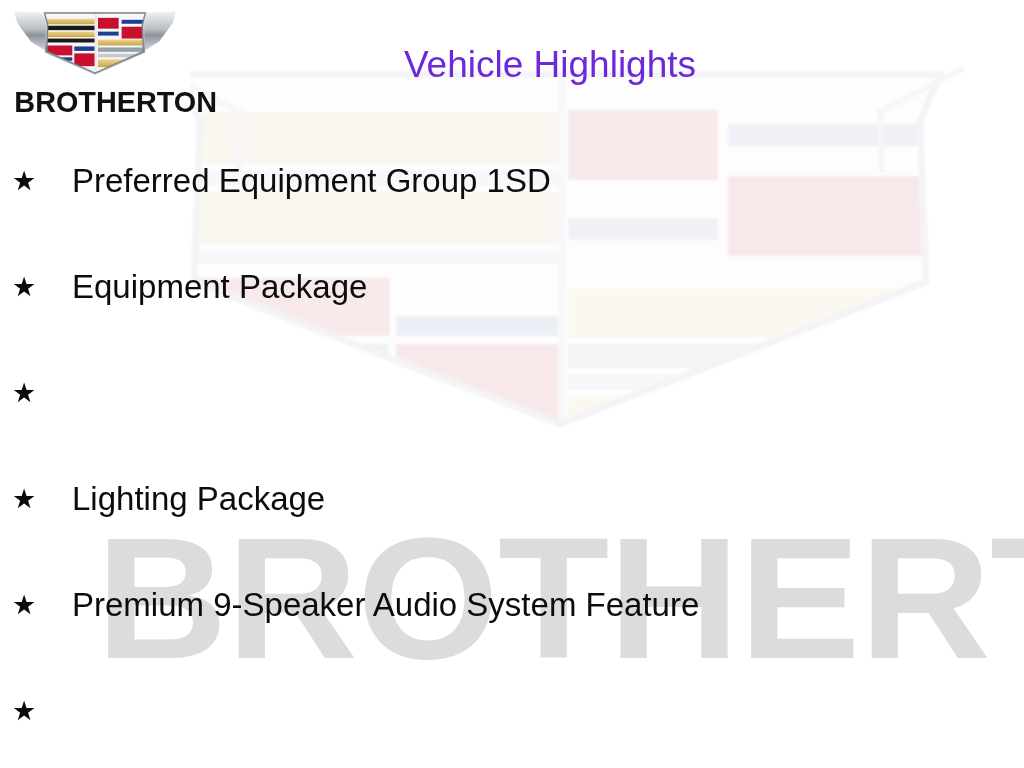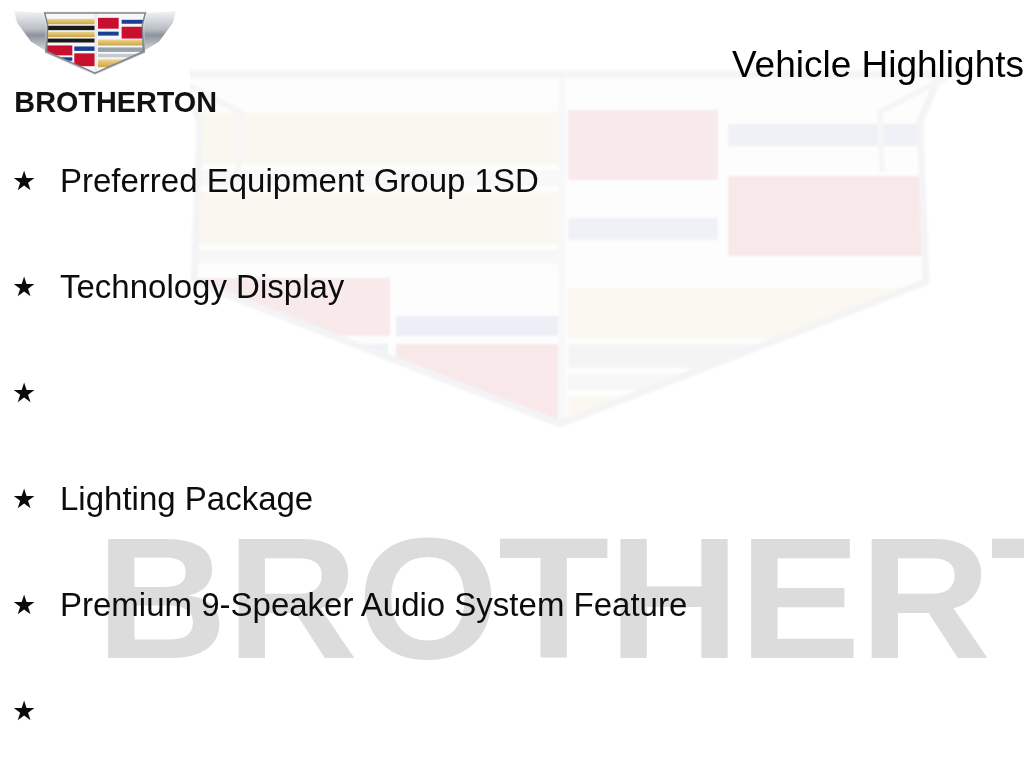--- a/index.html
+++ b/index.html
@@ -97,24 +97,24 @@
     transform-origin: center center;
     white-space: nowrap;
   }
 
   
   #slide-title {
     position: absolute;
     left: 0;
     top: 42px;
     width: 1024px;
-    text-align: right;
+    text-align: center;
     padding-left: 76px;
     box-sizing: border-box;
-    color: #000000;
+    color: #6d28d9;
     font-size: 37px;
     line-height: 46px;
     font-weight: 400;
     white-space: nowrap;
   }
 
   
   #highlights-list {
     position: absolute;
     left: 0;
@@ -132,21 +132,21 @@
     flex: 0 0 auto;
     width: 24px;
     font-size: 27px;
     line-height: 46px;
     color: #0a0a0a;
     text-align: left;
     user-select: none;
   }
   .highlight-label {
     flex: 0 0 auto;
-    margin-left: 24px;
+    margin-left: 36px;
     font-size: 33px;
     line-height: 46px;
     color: #0c0c0c;
     font-weight: 400;
     white-space: nowrap;
   }
 </style>
 </head>
 <body>
 
@@ -257,21 +257,21 @@
 
   <div id="highlights-list">
 
     <div class="highlight-row">
       <span class="bullet-star">★</span>
       <span class="highlight-label">Preferred Equipment Group 1SD</span>
     </div>
 
     <div class="highlight-row">
       <span class="bullet-star">★</span>
-      <span class="highlight-label">Technology Display</span>
+      <span class="highlight-label">Equipment Package</span>
     </div>
 
     <div class="highlight-row">
       <span class="bullet-star">★</span>
     </div>
 
     <div class="highlight-row">
       <span class="bullet-star">★</span>
       <span class="highlight-label">Lighting Package</span>
     </div>

